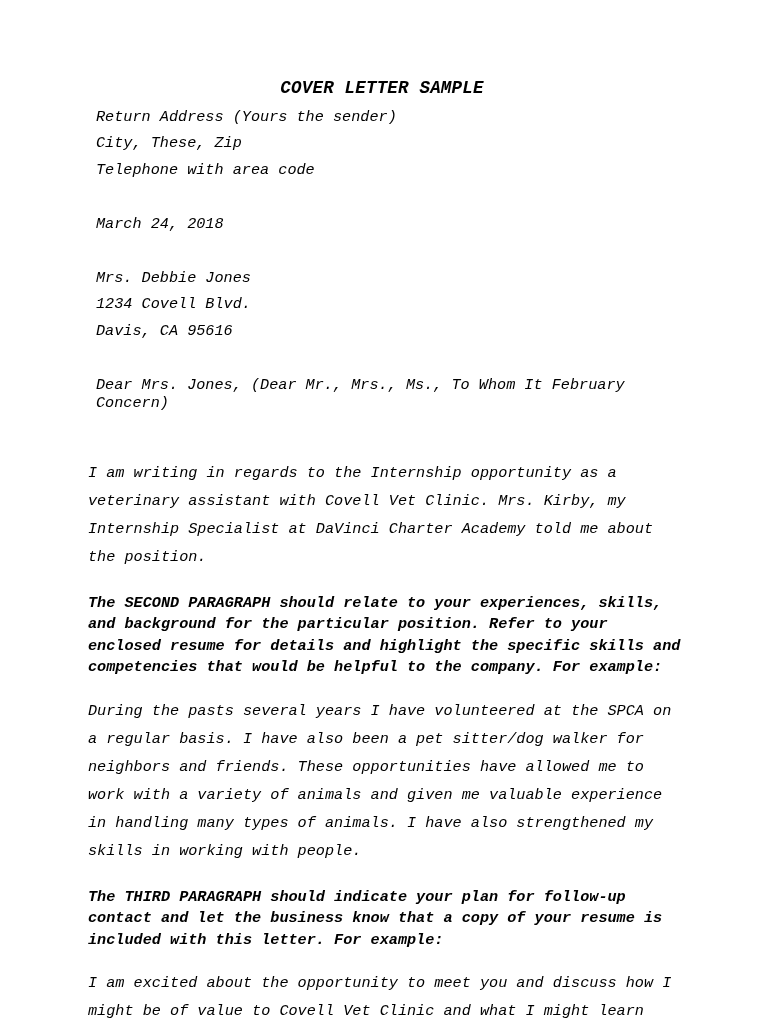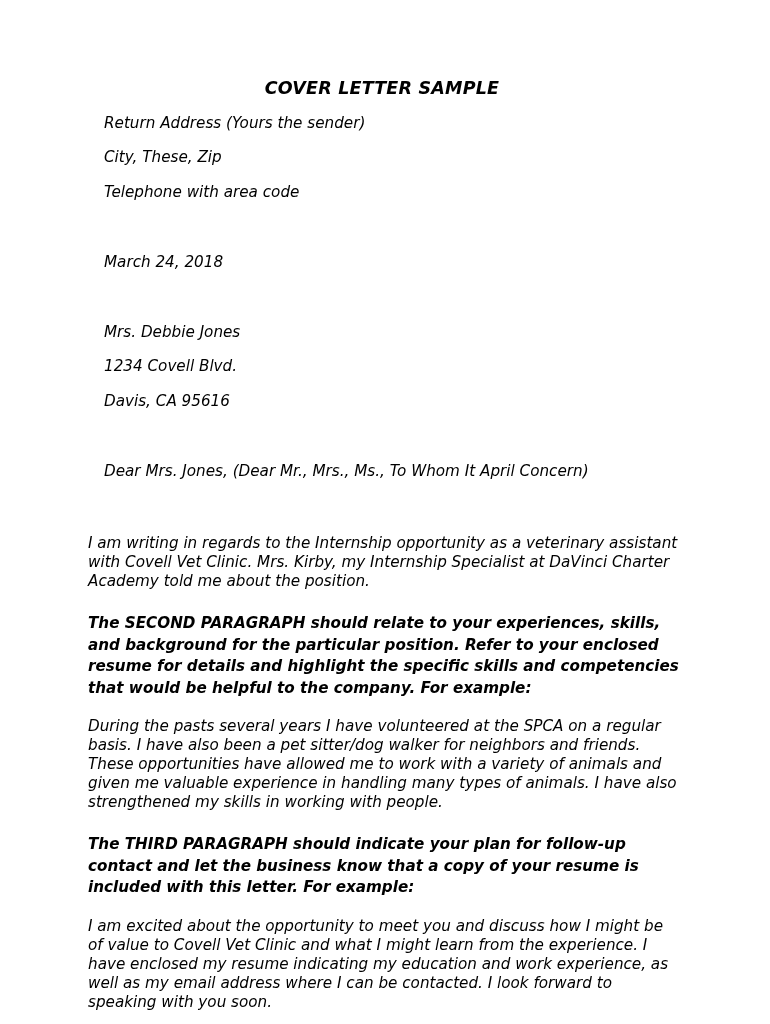--- a/index.html
+++ b/index.html
@@ -13,41 +13,42 @@
     font-family: "DejaVu Sans", sans-serif;
     color: #000000;
     overflow: hidden;
   }
   .page {
     width: 770px;
     height: 1024px;
     box-sizing: border-box;
     padding: 78px 88px 0 88px;
     position: relative;
+    font-family: Liberation Mono, monospace;
   }
   .doc-title {
     text-align: center;
     font-weight: bold;
     font-style: italic;
     font-size: 17.5px;
     letter-spacing: 0.2px;
     margin: 0 0 10px 0;
     padding-right: 6px;
   }
   .line {
     font-style: italic;
     font-size: 15.2px;
     line-height: 18.3px;
-    margin: 16px;
+    margin: 8px;
     white-space: pre-wrap;
   }
   .para {
     font-style: italic;
     font-size: 15.2px;
-    line-height: 19px;
+    line-height: 28px;
     margin: 0;
   }
   .para.bold {
     font-weight: bold;
     line-height: 21.5px;
   }
   .block {
     margin-bottom: 0;
   }
   .gap-sm { height: 18px; }
@@ -74,21 +75,21 @@
   <div class="gap-md"></div>
 
   <div class="block">
     <p class="line">Mrs. Debbie Jones</p>
     <p class="line">1234 Covell Blvd.</p>
     <p class="line">Davis, CA 95616</p>
   </div>
 
   <div class="gap-md"></div>
 
-  <p class="line">Dear Mrs. Jones, (Dear Mr., Mrs., Ms., To Whom It April Concern)</p>
+  <p class="line">Dear Mrs. Jones, (Dear Mr., Mrs., Ms., To Whom It February Concern)</p>
 
   <div class="gap-md"></div>
 
 
   <div class="gap-sm"></div>
 
   <p class="para">I am writing in regards to the Internship opportunity as a veterinary assistant with Covell Vet Clinic.  Mrs. Kirby, my Internship Specialist at DaVinci Charter Academy told me about the position.</p>
 
   <div class="gap-lg"></div>
 

